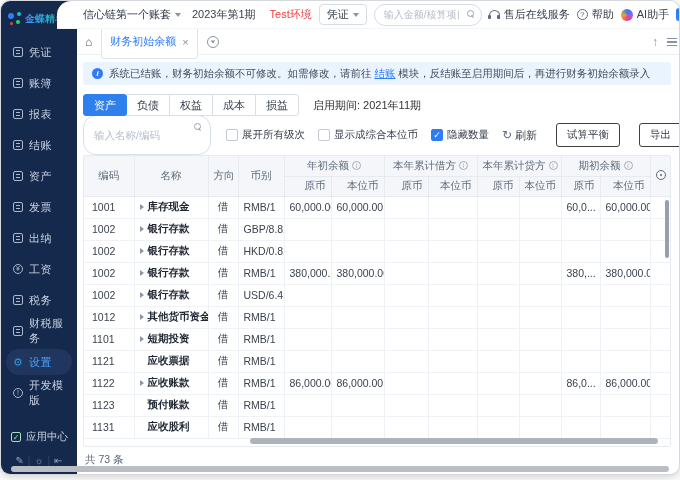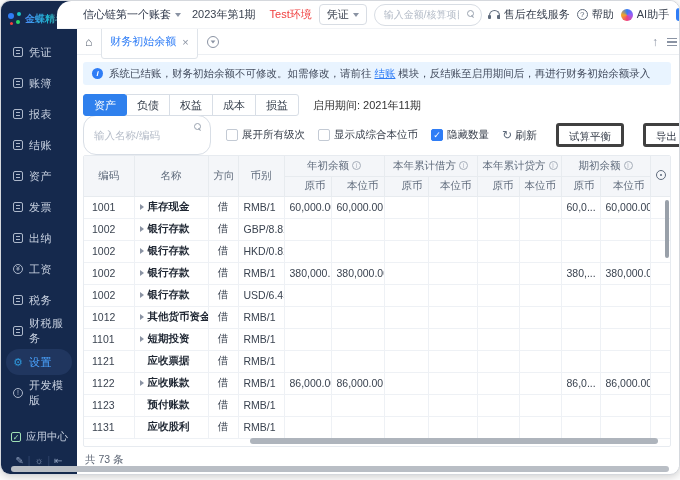--- a/index.html
+++ b/index.html
@@ -97,21 +97,21 @@
   .tb2-search input::placeholder{color:#b6bdc9;}
   .tb2-search .mag{right:10px;top:8px;}
   .cbs{display:flex;align-items:center;gap:13px;margin-left:15px;}
   .cb{display:flex;align-items:center;gap:4px;cursor:pointer;font-size:10.5px;color:#39404d;white-space:nowrap;}
   .cb .box{width:12px;height:12px;border:1px solid #c3cad4;border-radius:2px;background:#fff;flex:none;}
   .cb.checked .box{background:#2f7df6;border-color:#2f7df6;color:#fff;font-size:9px;line-height:11px;text-align:center;}
   .cb.checked .box::before{content:"✓";}
   .refresh{display:flex;align-items:center;gap:3px;margin-left:13px;color:#39404d;cursor:pointer;white-space:nowrap;}
   .refresh .ric{color:#5f6b7c;font-size:12px;line-height:1;}
   .tbar-spacer{flex:1;}
-  .btn{height:24px;padding:4px 10px;border:3px solid #404040;border-radius:3px;background:#fff;font-size:10.5px;color:#39404d;cursor:pointer;font-family:inherit;margin-left:19px;white-space:nowrap;}
+  .btn{height:24px;padding:4px 10px;border:1px solid #404040;border-radius:3px;background:#fff;font-size:10.5px;color:#39404d;cursor:pointer;font-family:inherit;margin-left:19px;white-space:nowrap;}
 
   
   .table-wrap{position:absolute;left:6px;right:8px;top:126px;height:292px;border:1px solid #e7ebf0;border-radius:2px;overflow:hidden;}
   table{border-collapse:collapse;table-layout:fixed;width:588px;}
   th,td{border-right:1px solid #eef1f5;border-bottom:1px solid #eef1f5;padding:0 5px;overflow:hidden;white-space:nowrap;}
   thead th{background:#f4f6f9;color:#5f6b7c;font-weight:400;font-size:10.5px;height:20px;border-color:#e7ebef;}
   th.grp{text-align:center;}
   th.sub{text-align:right;}
   th.th-code,th.th-name,th.th-cur{text-align:center;}
   th.th-dir{text-align:left;}

